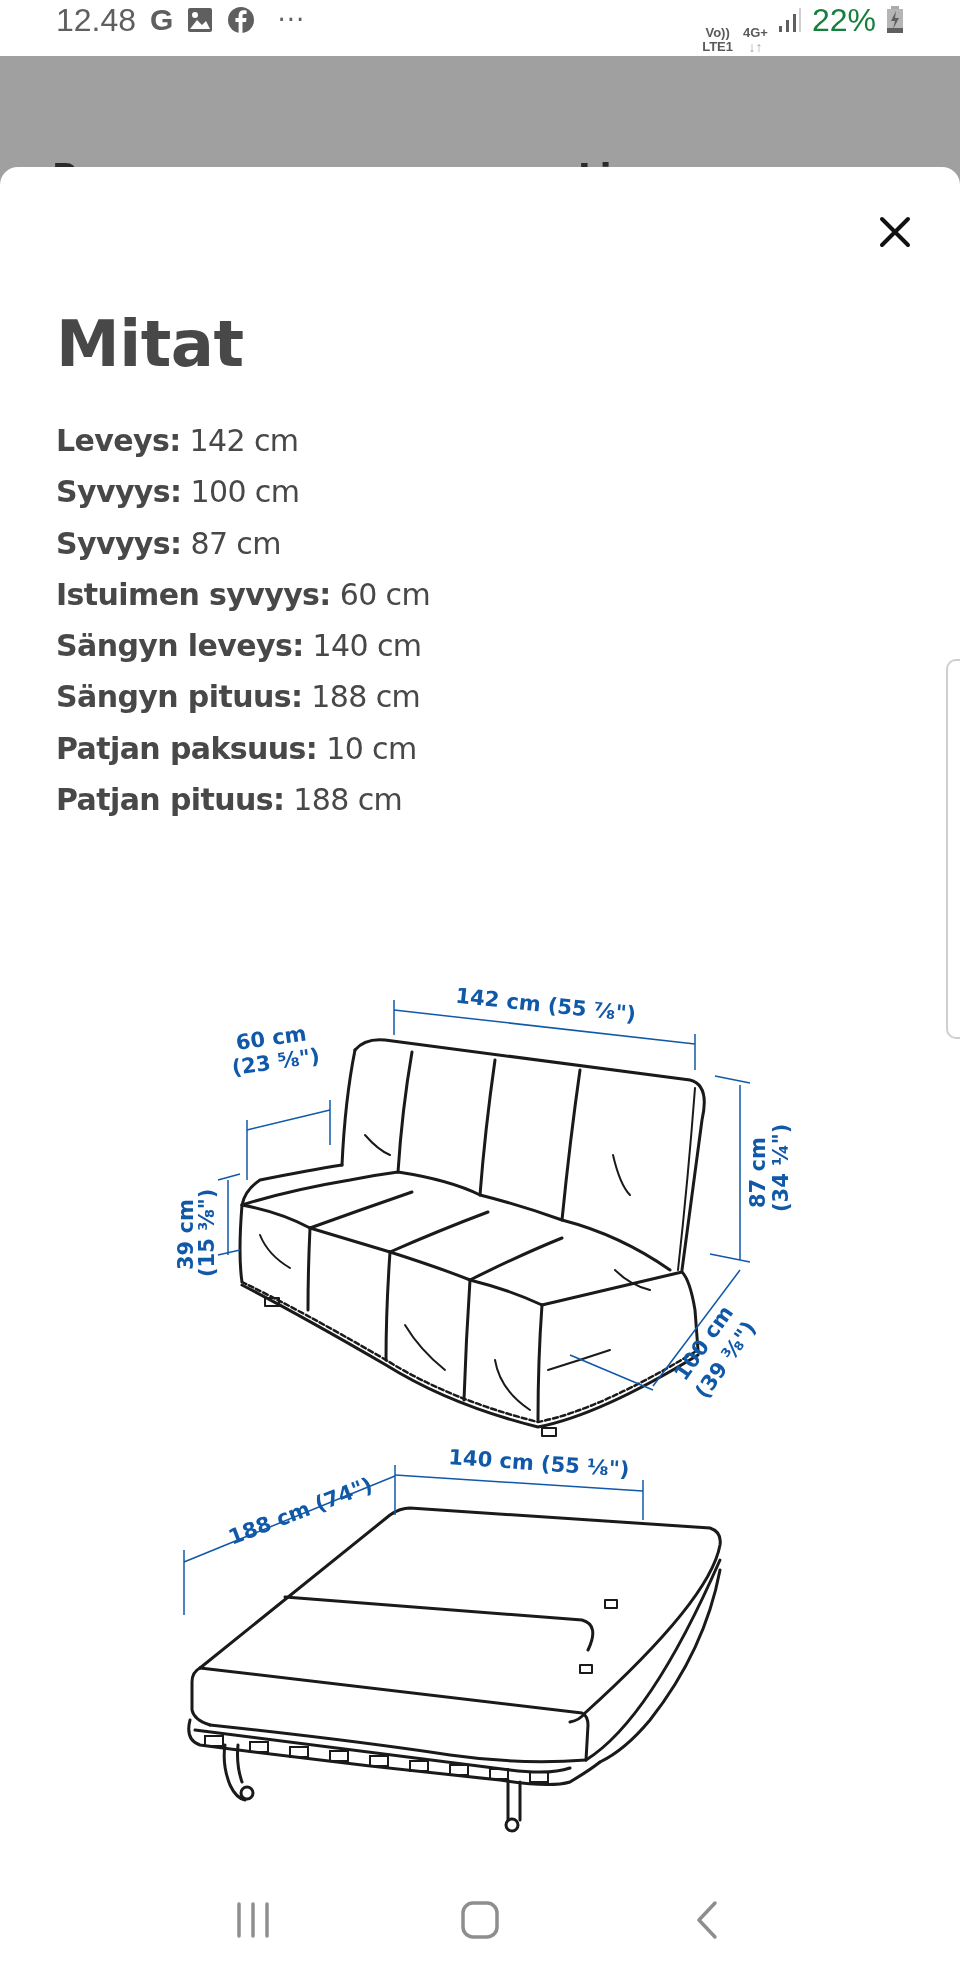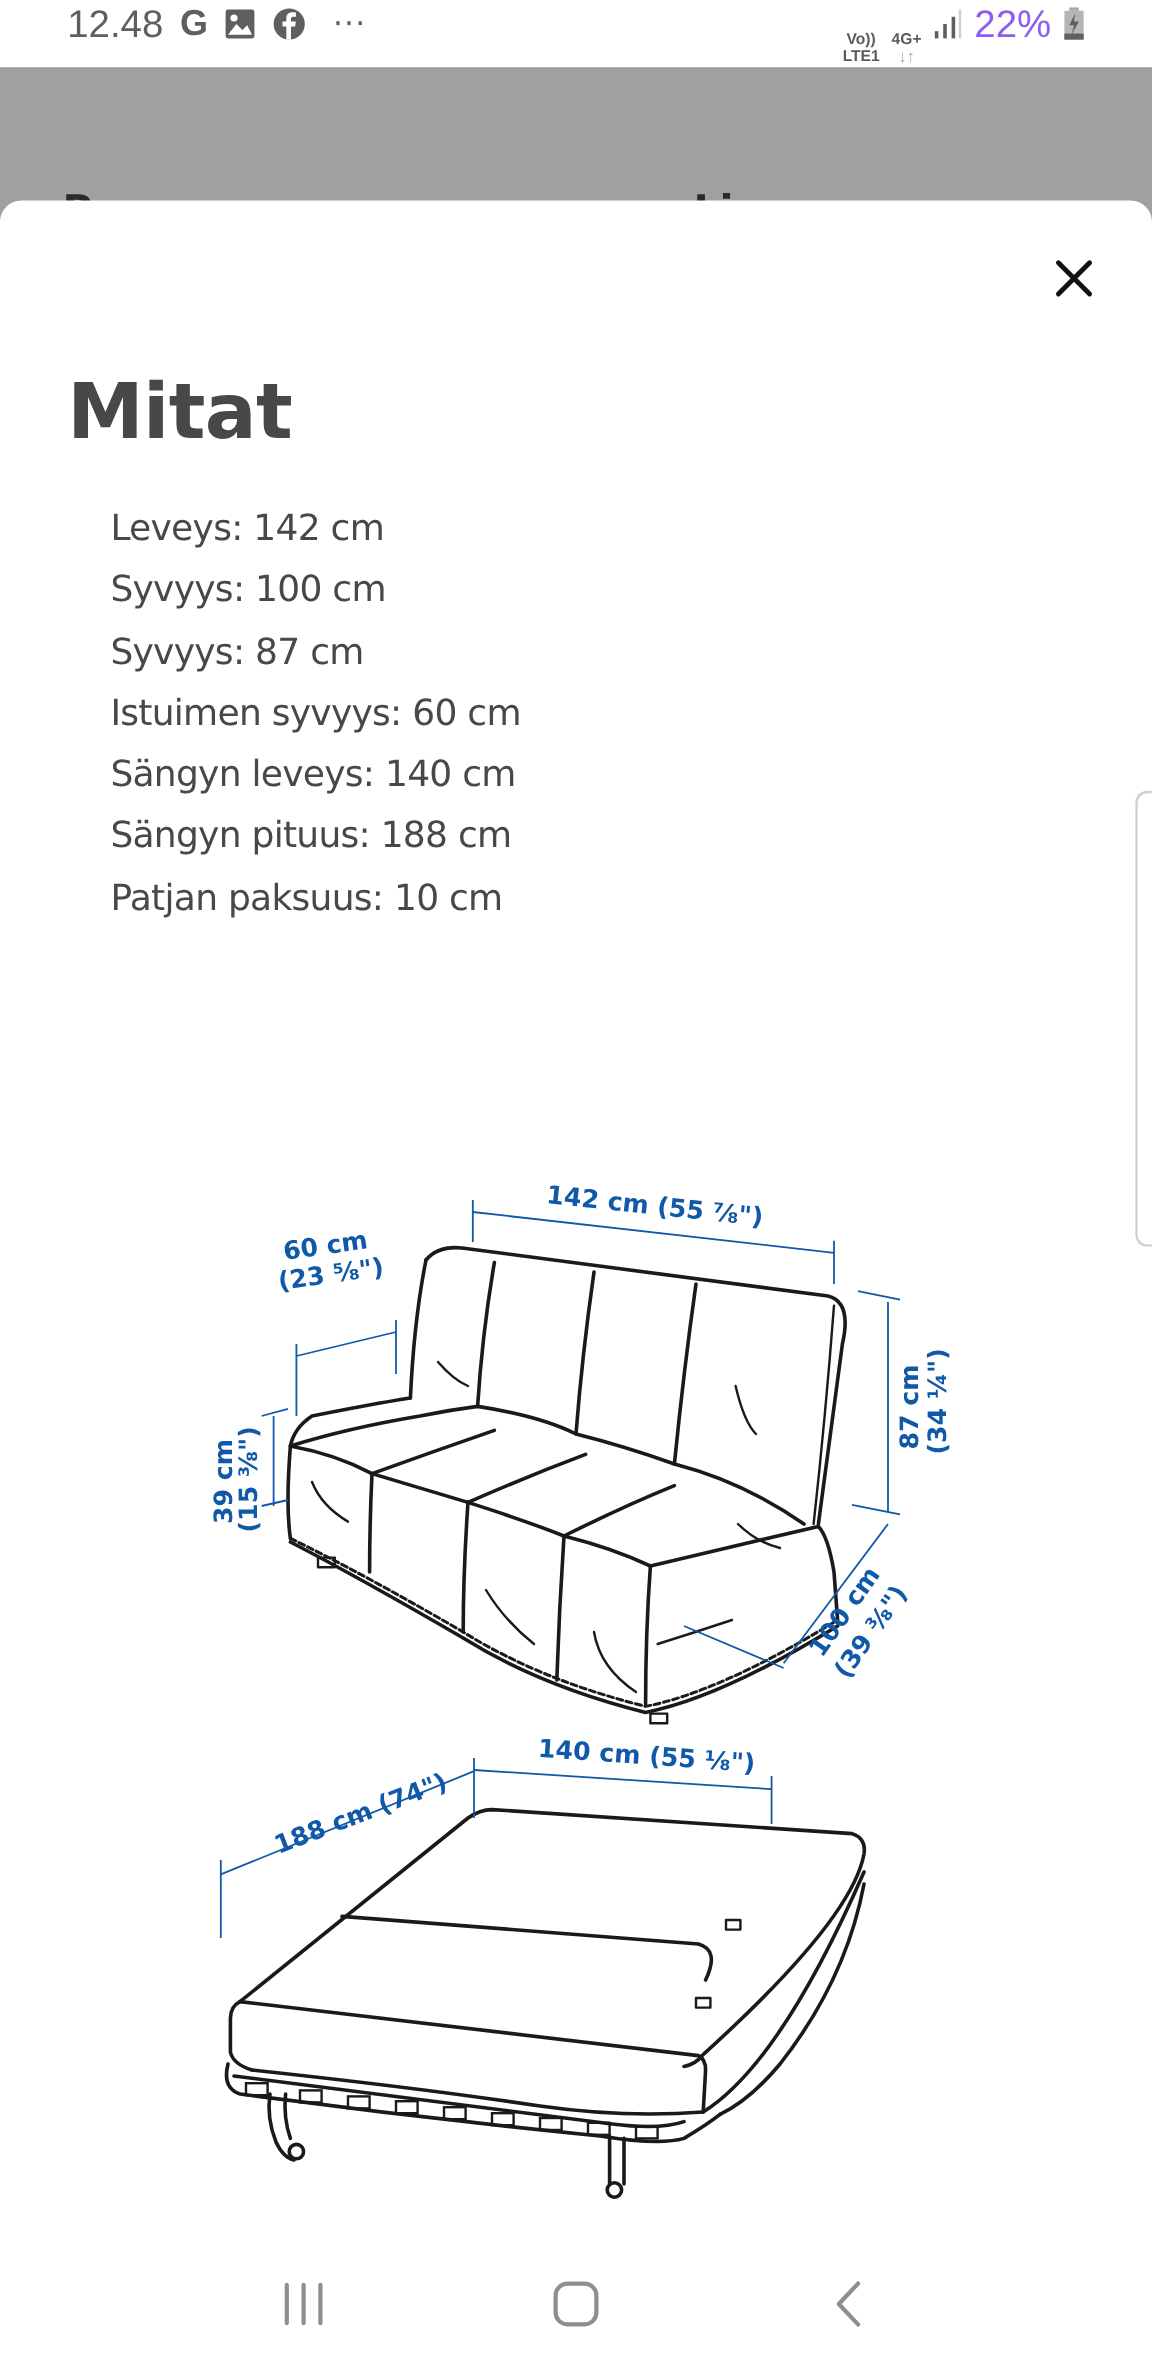--- a/index.html
+++ b/index.html
@@ -9,36 +9,36 @@
   
   .status-bar { position: absolute; left: 0; top: 0; width: 960px; height: 40px; background: #fff;
     display: flex; align-items: center; padding: 12px 56px; color: #5a5a5a; }
   .status-left { display: flex; align-items: center; gap: 14px; }
   .clock { font-size: 32px; font-family: "Liberation Sans", sans-serif; color: #5f5f5f; letter-spacing: 0px; }
   .sb-icon { display: inline-flex; align-items: center; justify-content: center; color: #5f5f5f; }
   .g-icon { font-weight: bold; font-size: 30px; font-family: "Liberation Sans", sans-serif; }
   .more-dots { font-size: 26px; letter-spacing: 1px; margin-left: 8px; }
   .status-right { margin-left: auto; display: flex; align-items: center; gap: 10px; }
   .net-text { font-size: 13px; font-weight: bold; line-height: 14px; text-align: center; font-family: "Liberation Sans", sans-serif; margin-top: 40px; }
-  .battery-text { font-size: 32px; font-family: "Liberation Sans", sans-serif; color: #8b5cf6; }
+  .battery-text { font-size: 32px; font-family: "Liberation Sans", sans-serif; color: #15803d; }
 
   
   .backdrop { position: absolute; left: 0; top: 56px; width: 960px; height: 130px; background: #a0a0a0; overflow: hidden; }
   .backdrop-text { position: absolute; top: 100px; font-size: 34px; color: #2a2a2a; font-weight: bold; }
 
   
   .sheet { position: absolute; left: 0; top: 167px; width: 960px; height: 1700px; background: #fff;
     border-radius: 18px 18px 0 0; }
   .close-button { position: absolute; right: 40px; top: 40px; width: 50px; height: 50px; cursor: pointer;
     display: flex; align-items: center; justify-content: center; }
   .page-title { position: absolute; left: 56px; top: 140px; font-size: 64px; font-weight: bold; color: #484848;
     font-family: "DejaVu Sans", sans-serif; letter-spacing: -0.5px; }
   .dims-list { position: absolute; left: 56px; top: 248px; list-style: none; }
   .dims-list li { height: 51.3px; font-size: 30px; line-height: 51px; color: #484848; white-space: nowrap; letter-spacing: -0.6px; }
-  .dim-label { font-weight: normal; margin-left: 36px; }
+  .dim-label { font-weight: bold; }
 
   .scroll-handle { position: absolute; right: 0; top: 492px; width: 14px; height: 380px; border: 2px solid #cfcfcf;
     border-right: none; border-radius: 10px 0 0 10px; background: #fff; }
 
   .diagram { position: absolute; }
   .dim-text { font-family: "DejaVu Sans", sans-serif; font-weight: bold; fill: #1058a8; font-size: 21px; }
 
   
   .nav-bar { position: absolute; left: 0; top: 1867px; width: 960px; height: 106px; background: #fff;
     display: flex; align-items: center; justify-content: space-around; padding: 0 140px; }
@@ -110,20 +110,21 @@
   <h1 class="page-title">Mitat</h1>
 
   <ul class="dims-list">
     <li><span class="dim-label">Leveys:</span> <span>142 cm</span></li>
     <li><span class="dim-label">Syvyys:</span> <span>100 cm</span></li>
     <li><span class="dim-label">Syvyys:</span> <span>87 cm</span></li>
     <li><span class="dim-label">Istuimen syvyys:</span> <span>60 cm</span></li>
     <li><span class="dim-label">Sängyn leveys:</span> <span>140 cm</span></li>
     <li><span class="dim-label">Sängyn pituus:</span> <span>188 cm</span></li>
     <li><span class="dim-label">Patjan paksuus:</span> <span>10 cm</span></li>
+    <li><span class="dim-label">Patjan pituus:</span> <span>188 cm</span></li>
   </ul>
 
   <div class="scroll-handle"></div>
 
   <svg class="diagram" style="left:150px; top:813px;" width="660" height="600" viewBox="0 0 660 600">
     <g stroke="#1a1a1a" stroke-width="3" fill="none" stroke-linejoin="round" stroke-linecap="round">
 
       <path d="M205 70 Q215 58 235 60 L540 100 Q560 105 552 140 L532 290"></path>
       <path d="M545 108 Q538 200 528 290" stroke-width="2"></path>
       <path d="M205 70 Q195 120 192 185"></path>

